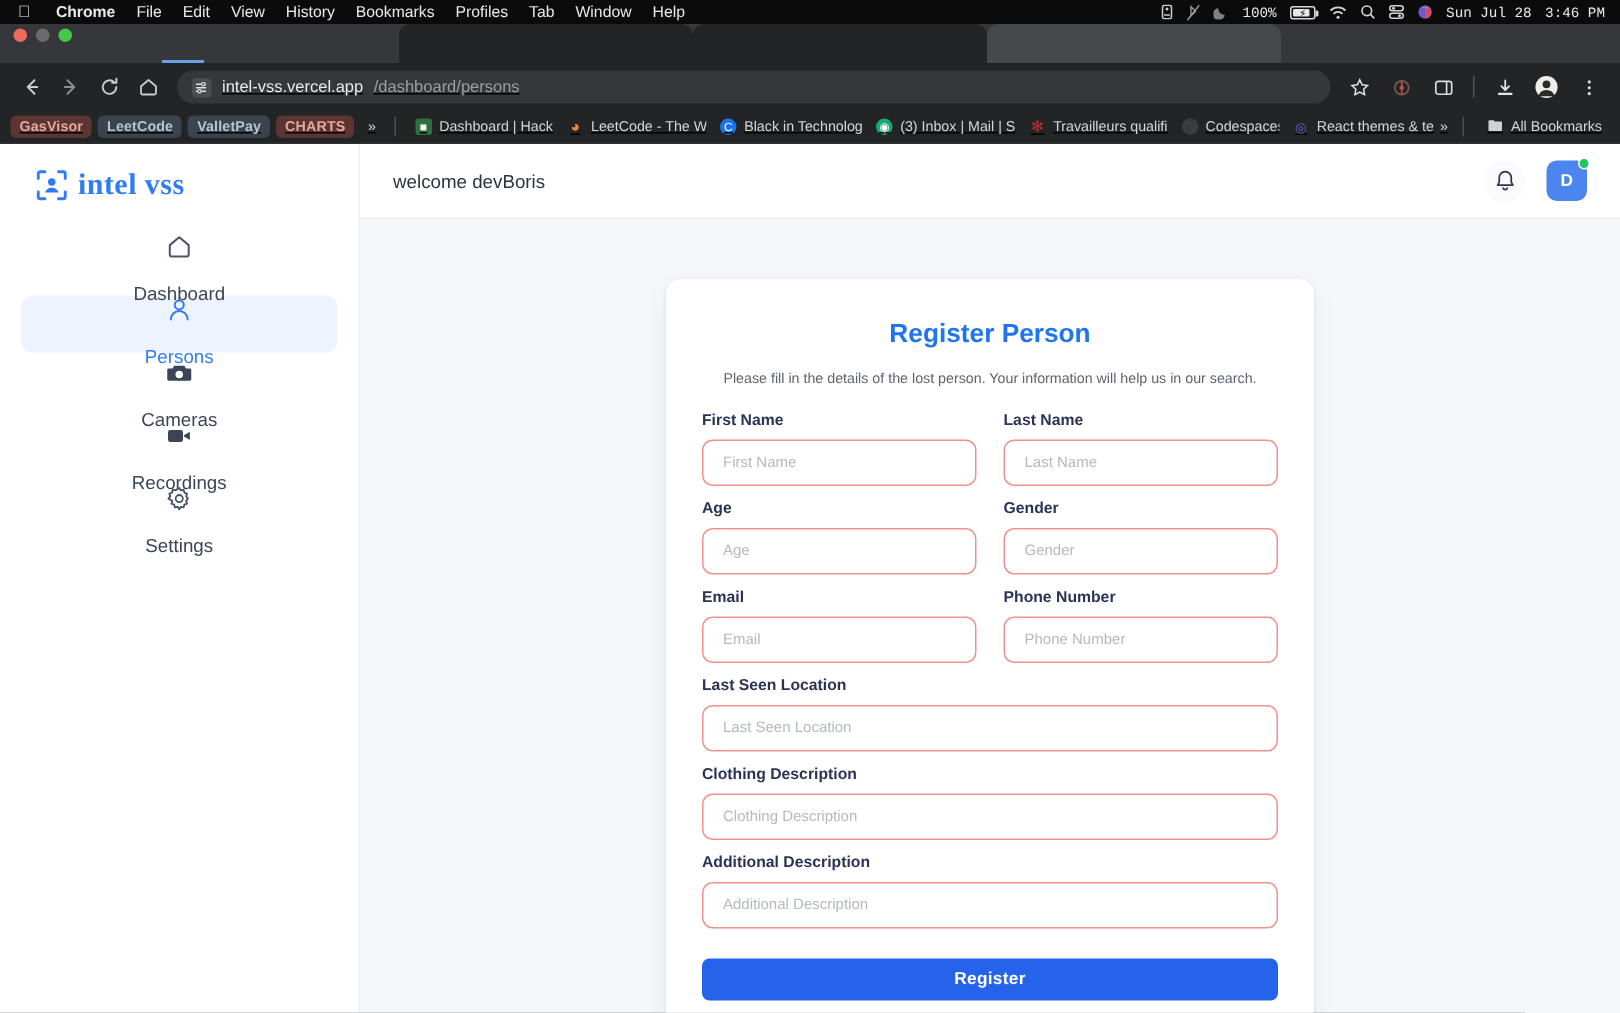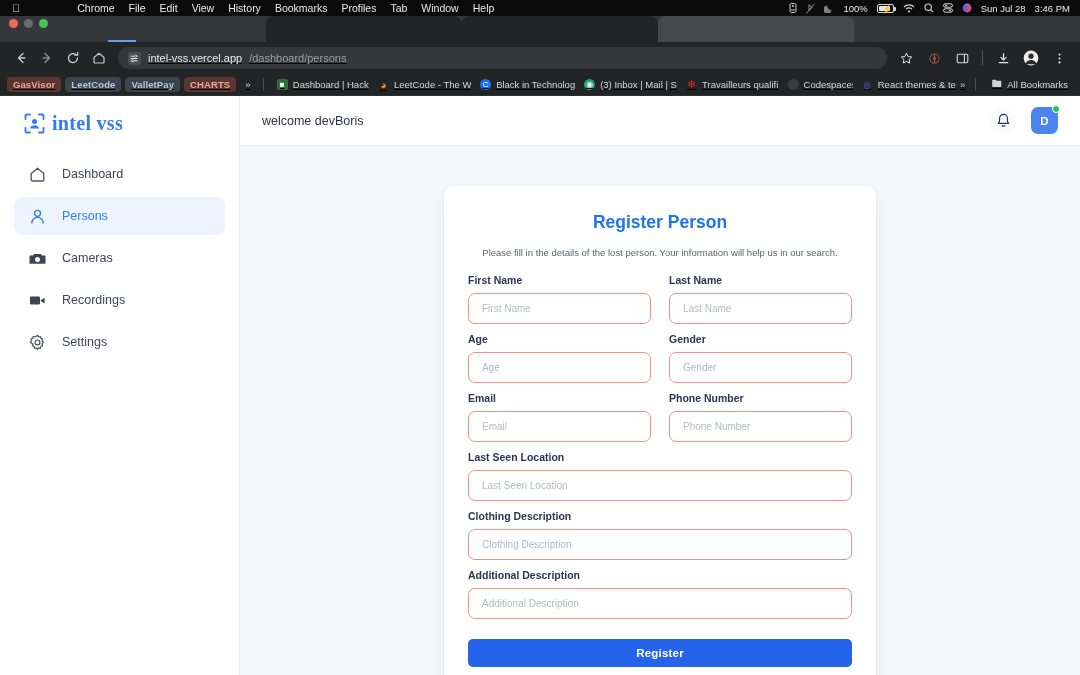--- a/index.html
+++ b/index.html
@@ -14,24 +14,24 @@
   .macbar {
     height: 16px; width: 100%;
     background: #0b0b0c;
     display: flex; align-items: center;
     color: #e9e9ea; font-size: 10.5px;
     padding: 0 6px;
     position: relative;
   }
   .macbar .apple { font-size: 11px; padding: 0 10px 0 6px; line-height: 1; }
   .macbar .mi { padding: 0 7px; white-space: nowrap; }
-  .macbar .mi.bold { font-weight: normal; margin-left: 40px; }
+  .macbar .mi.bold { font-weight: bold; }
   .macbar-right {
     margin-left: auto; display: flex; align-items: center; gap: 9px;
-    padding-right: 4px; font-size: 9.5px;
+    padding-right: 4px; font-size: 9.5px; font-family: Liberation Mono, monospace;
   }
   .macbar-right .ic { opacity: .92; display:flex; align-items:center; }
   .battery {
     display:inline-flex; align-items:center; gap:2px;
   }
   .batt-shell {
     width:17px; height:9px; border:1px solid #d8d8d8; border-radius:2px;
     position:relative; display:inline-block; background:#111;
   }
   .batt-shell::after{
@@ -112,21 +112,21 @@
     border-right: 1px solid #eceef1; padding: 0 14px;
   }
   .logo { display: flex; align-items: center; gap: 7px; padding: 16px 8px 20px 10px; }
   .logo-text {
     font-family: "Liberation Serif", serif; font-size: 20px; font-weight: bold;
     color: #2f7cf6; letter-spacing: .3px;
   }
   .nav-item {
     display: flex; align-items: center; gap: 16px;
     height: 38px; border-radius: 8px; padding: 0 14px; margin-bottom: 4px;
-    color: #3c4656; font-size: 12.5px;
+    color: #3c4656; font-size: 12.5px; flex-direction: column;
   }
   .nav-item.active { background: #eef4ff; color: #2f7cf6; }
   .nav-icon { width: 18px; height: 18px; display: flex; align-items: center; justify-content: center; flex: none; }
 
   .content { flex: 1; display: flex; flex-direction: column; min-width: 0; }
   .topbar {
     height: 50px; background: #fff; border-bottom: 1px solid #eceef1;
     display: flex; align-items: center; padding: 0 22px; flex: none;
   }
   .welcome { font-size: 12.5px; color: #2b3445; }

